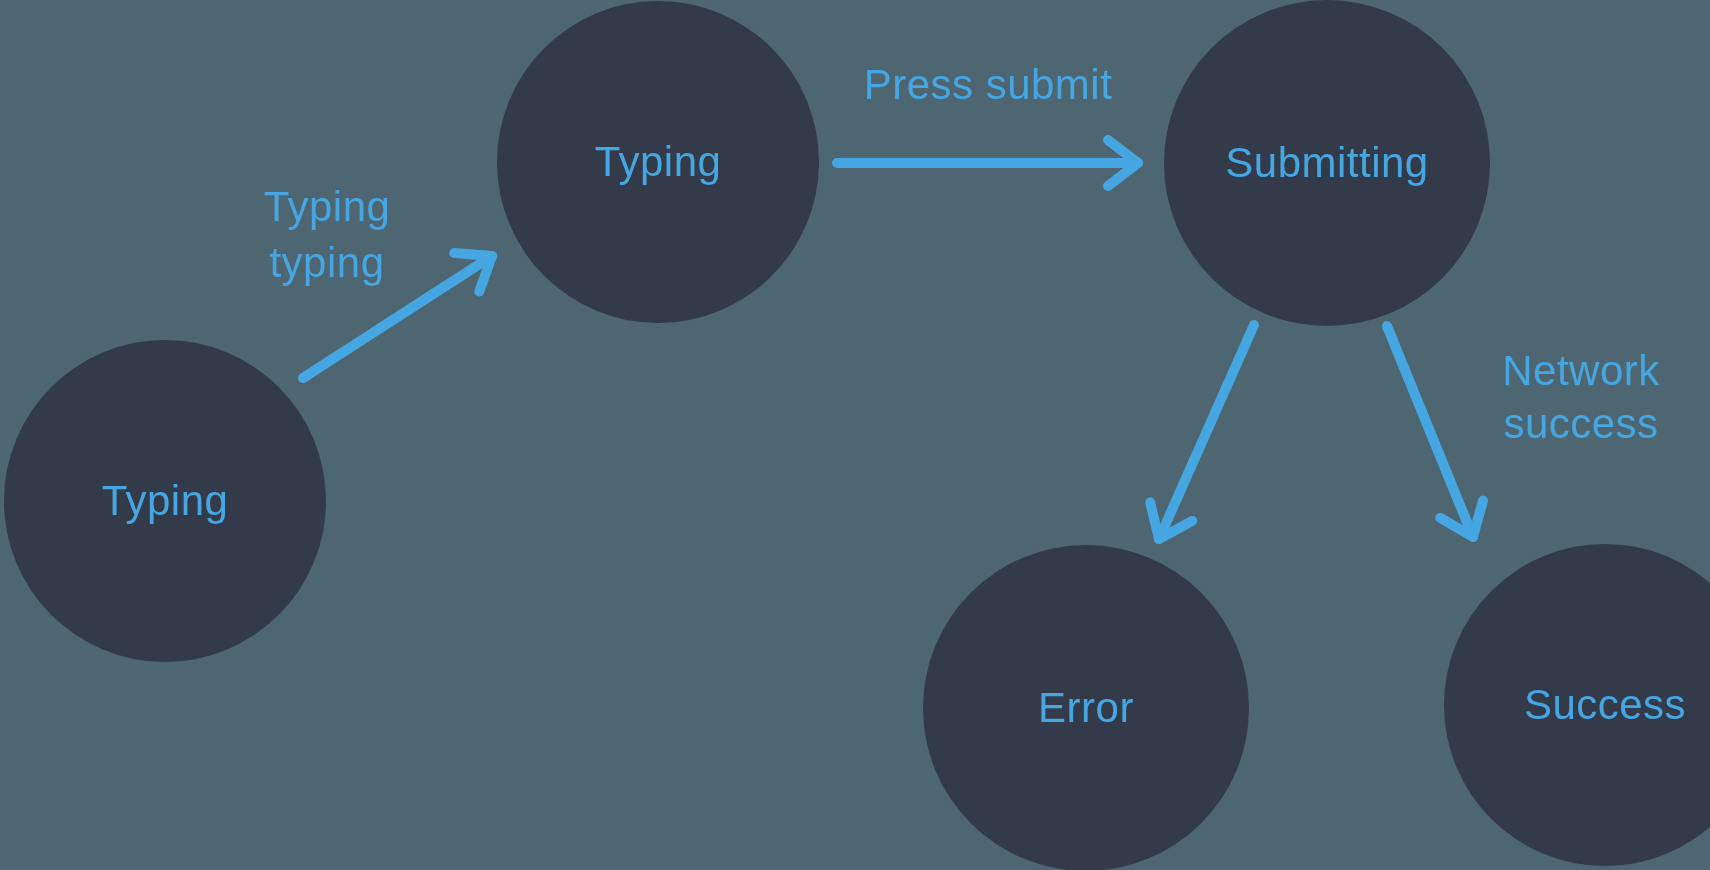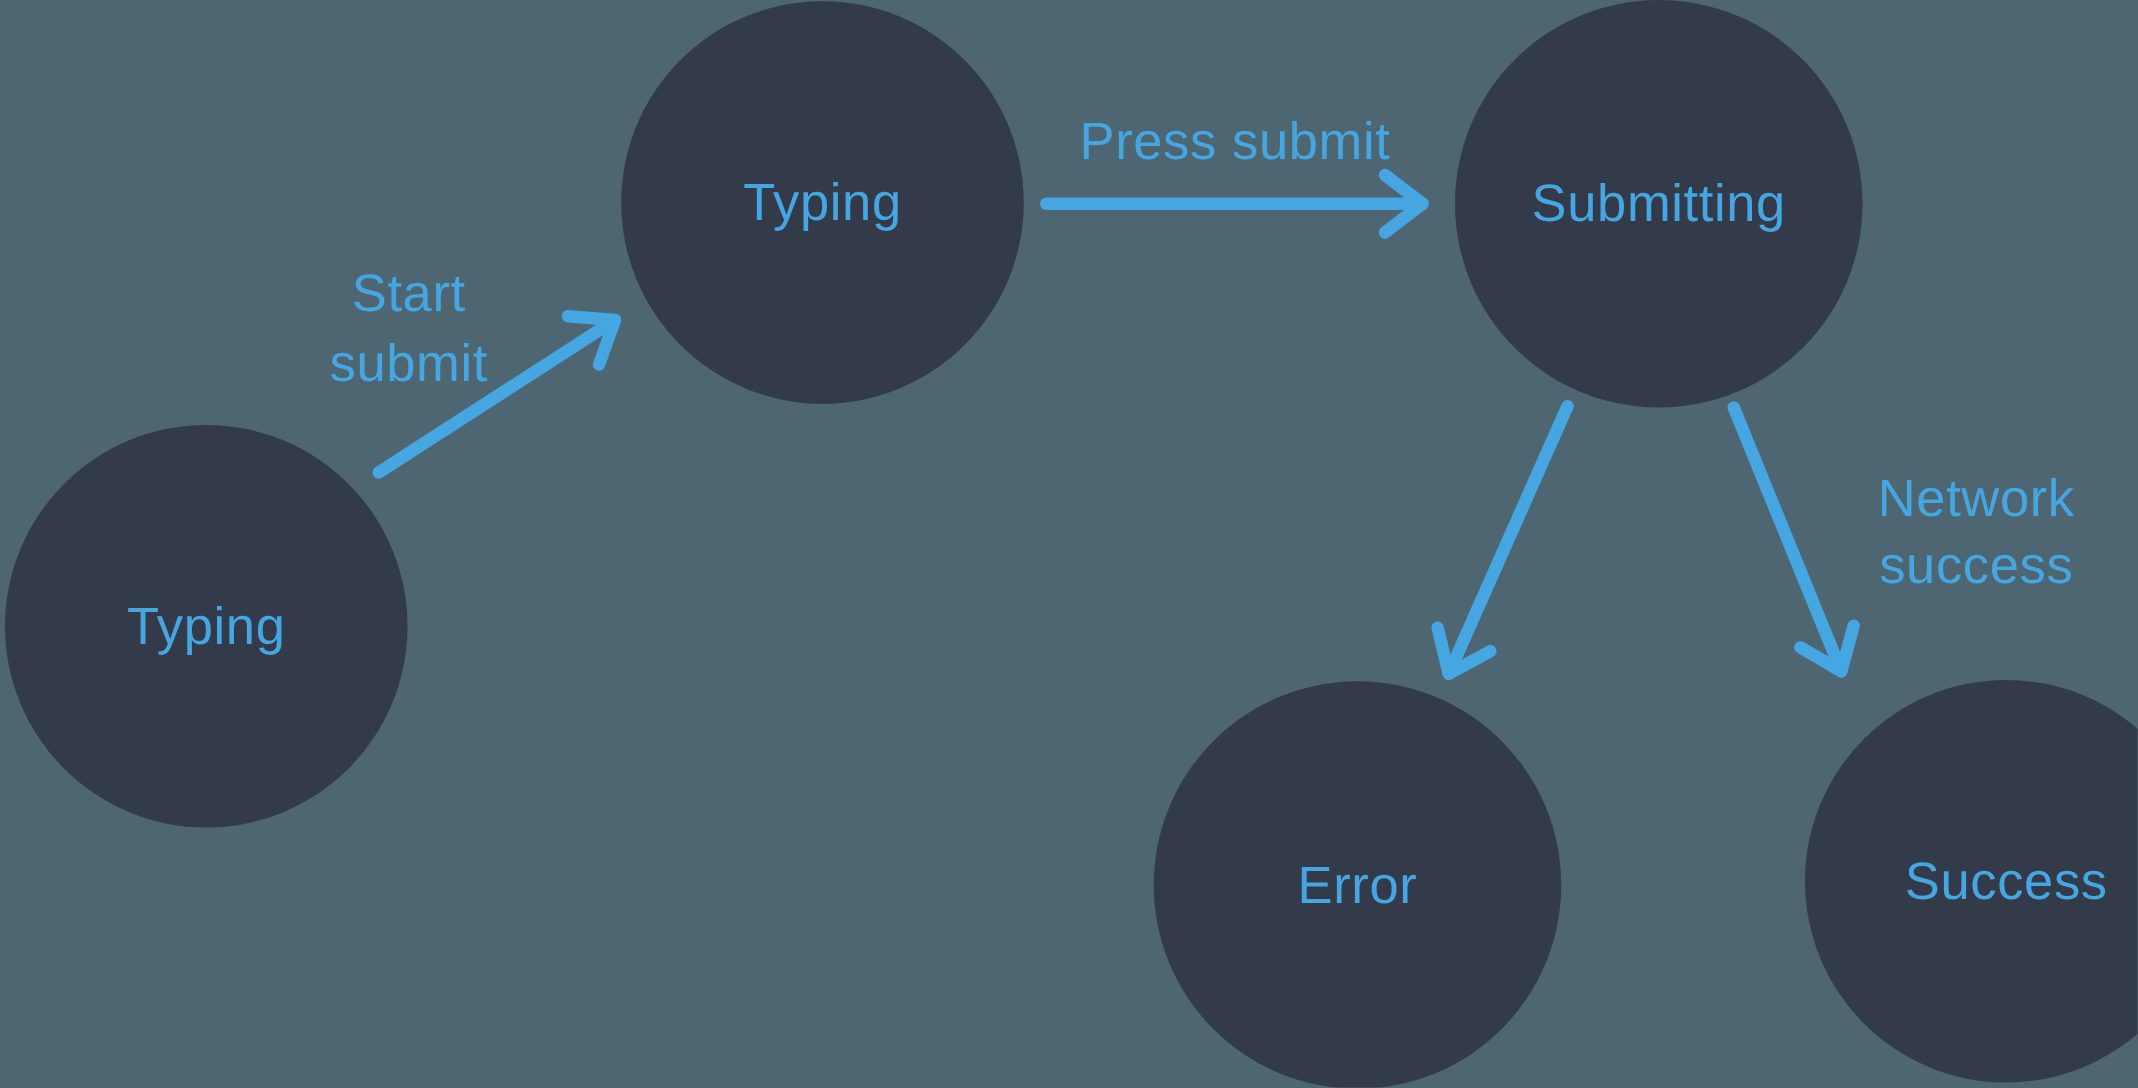--- a/index.html
+++ b/index.html
@@ -41,21 +41,20 @@
     font-size:42px;
     letter-spacing:0.5px;
     white-space:nowrap;
   }
   .edge-label{
     position:absolute;
     color:var(--accent);
     font-size:42px;
     letter-spacing:0.5px;
     text-align:center;
-    margin-top:28px;
   }
   .lh56{line-height:56px;}
   .lh53{line-height:53px;}
 </style>
 </head>
 <body>
 
 <div class="canvas">
 
   <svg class="arrows" width="1710" height="870" viewBox="0 0 1710 870">
@@ -83,20 +82,20 @@
   </div>
 
   <div class="node" style="left:923px;top:545px;width:326px;height:326px;">
     <span class="node-label">Error</span>
   </div>
 
   <div class="node" style="left:1444px;top:544px;width:322px;height:322px;text-align:right;">
     <span class="node-label">Success</span>
   </div>
 
-  <div class="edge-label lh56" style="left:217px;top:179px;width:220px;">Start submit</div>
+  <div class="edge-label lh56" style="left:217px;top:179px;width:220px;">Typing typing</div>
 
   <div class="edge-label lh56" style="left:788px;top:57px;width:400px;">Press submit</div>
 
 
   <div class="edge-label lh53" style="left:1451px;top:344px;width:260px;">Network success</div>
 
 </div>
 
 </body></html>

